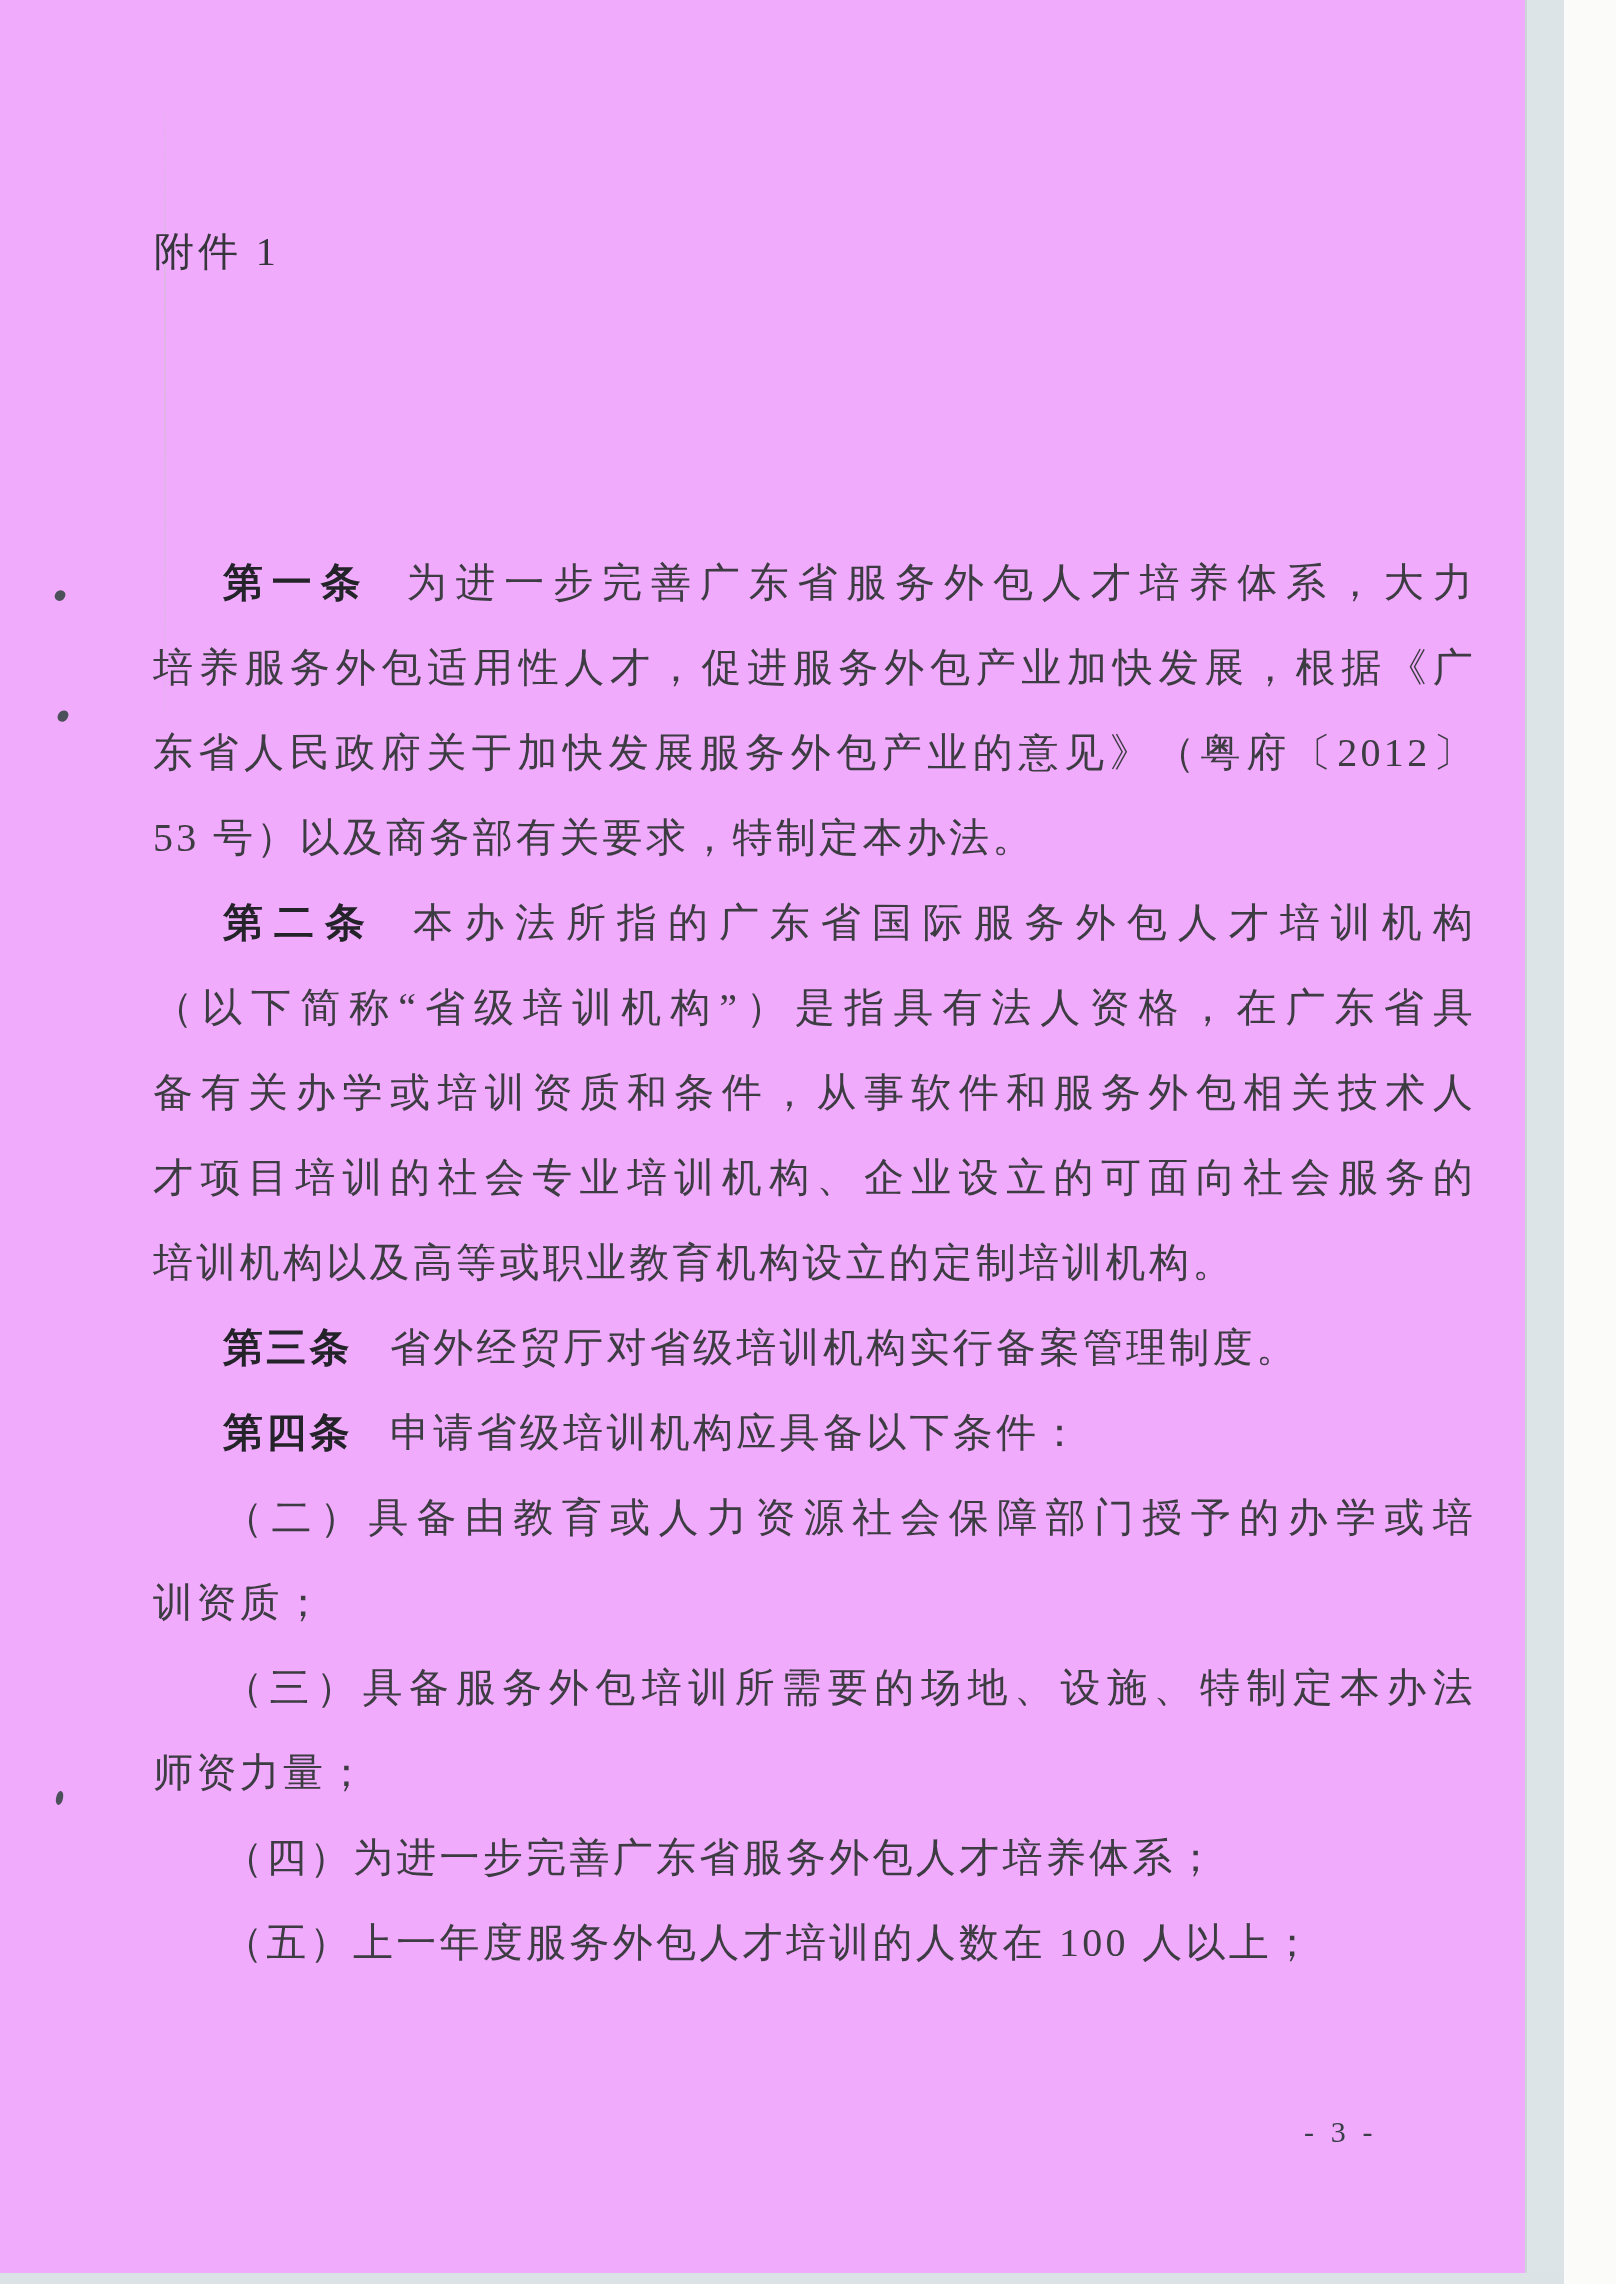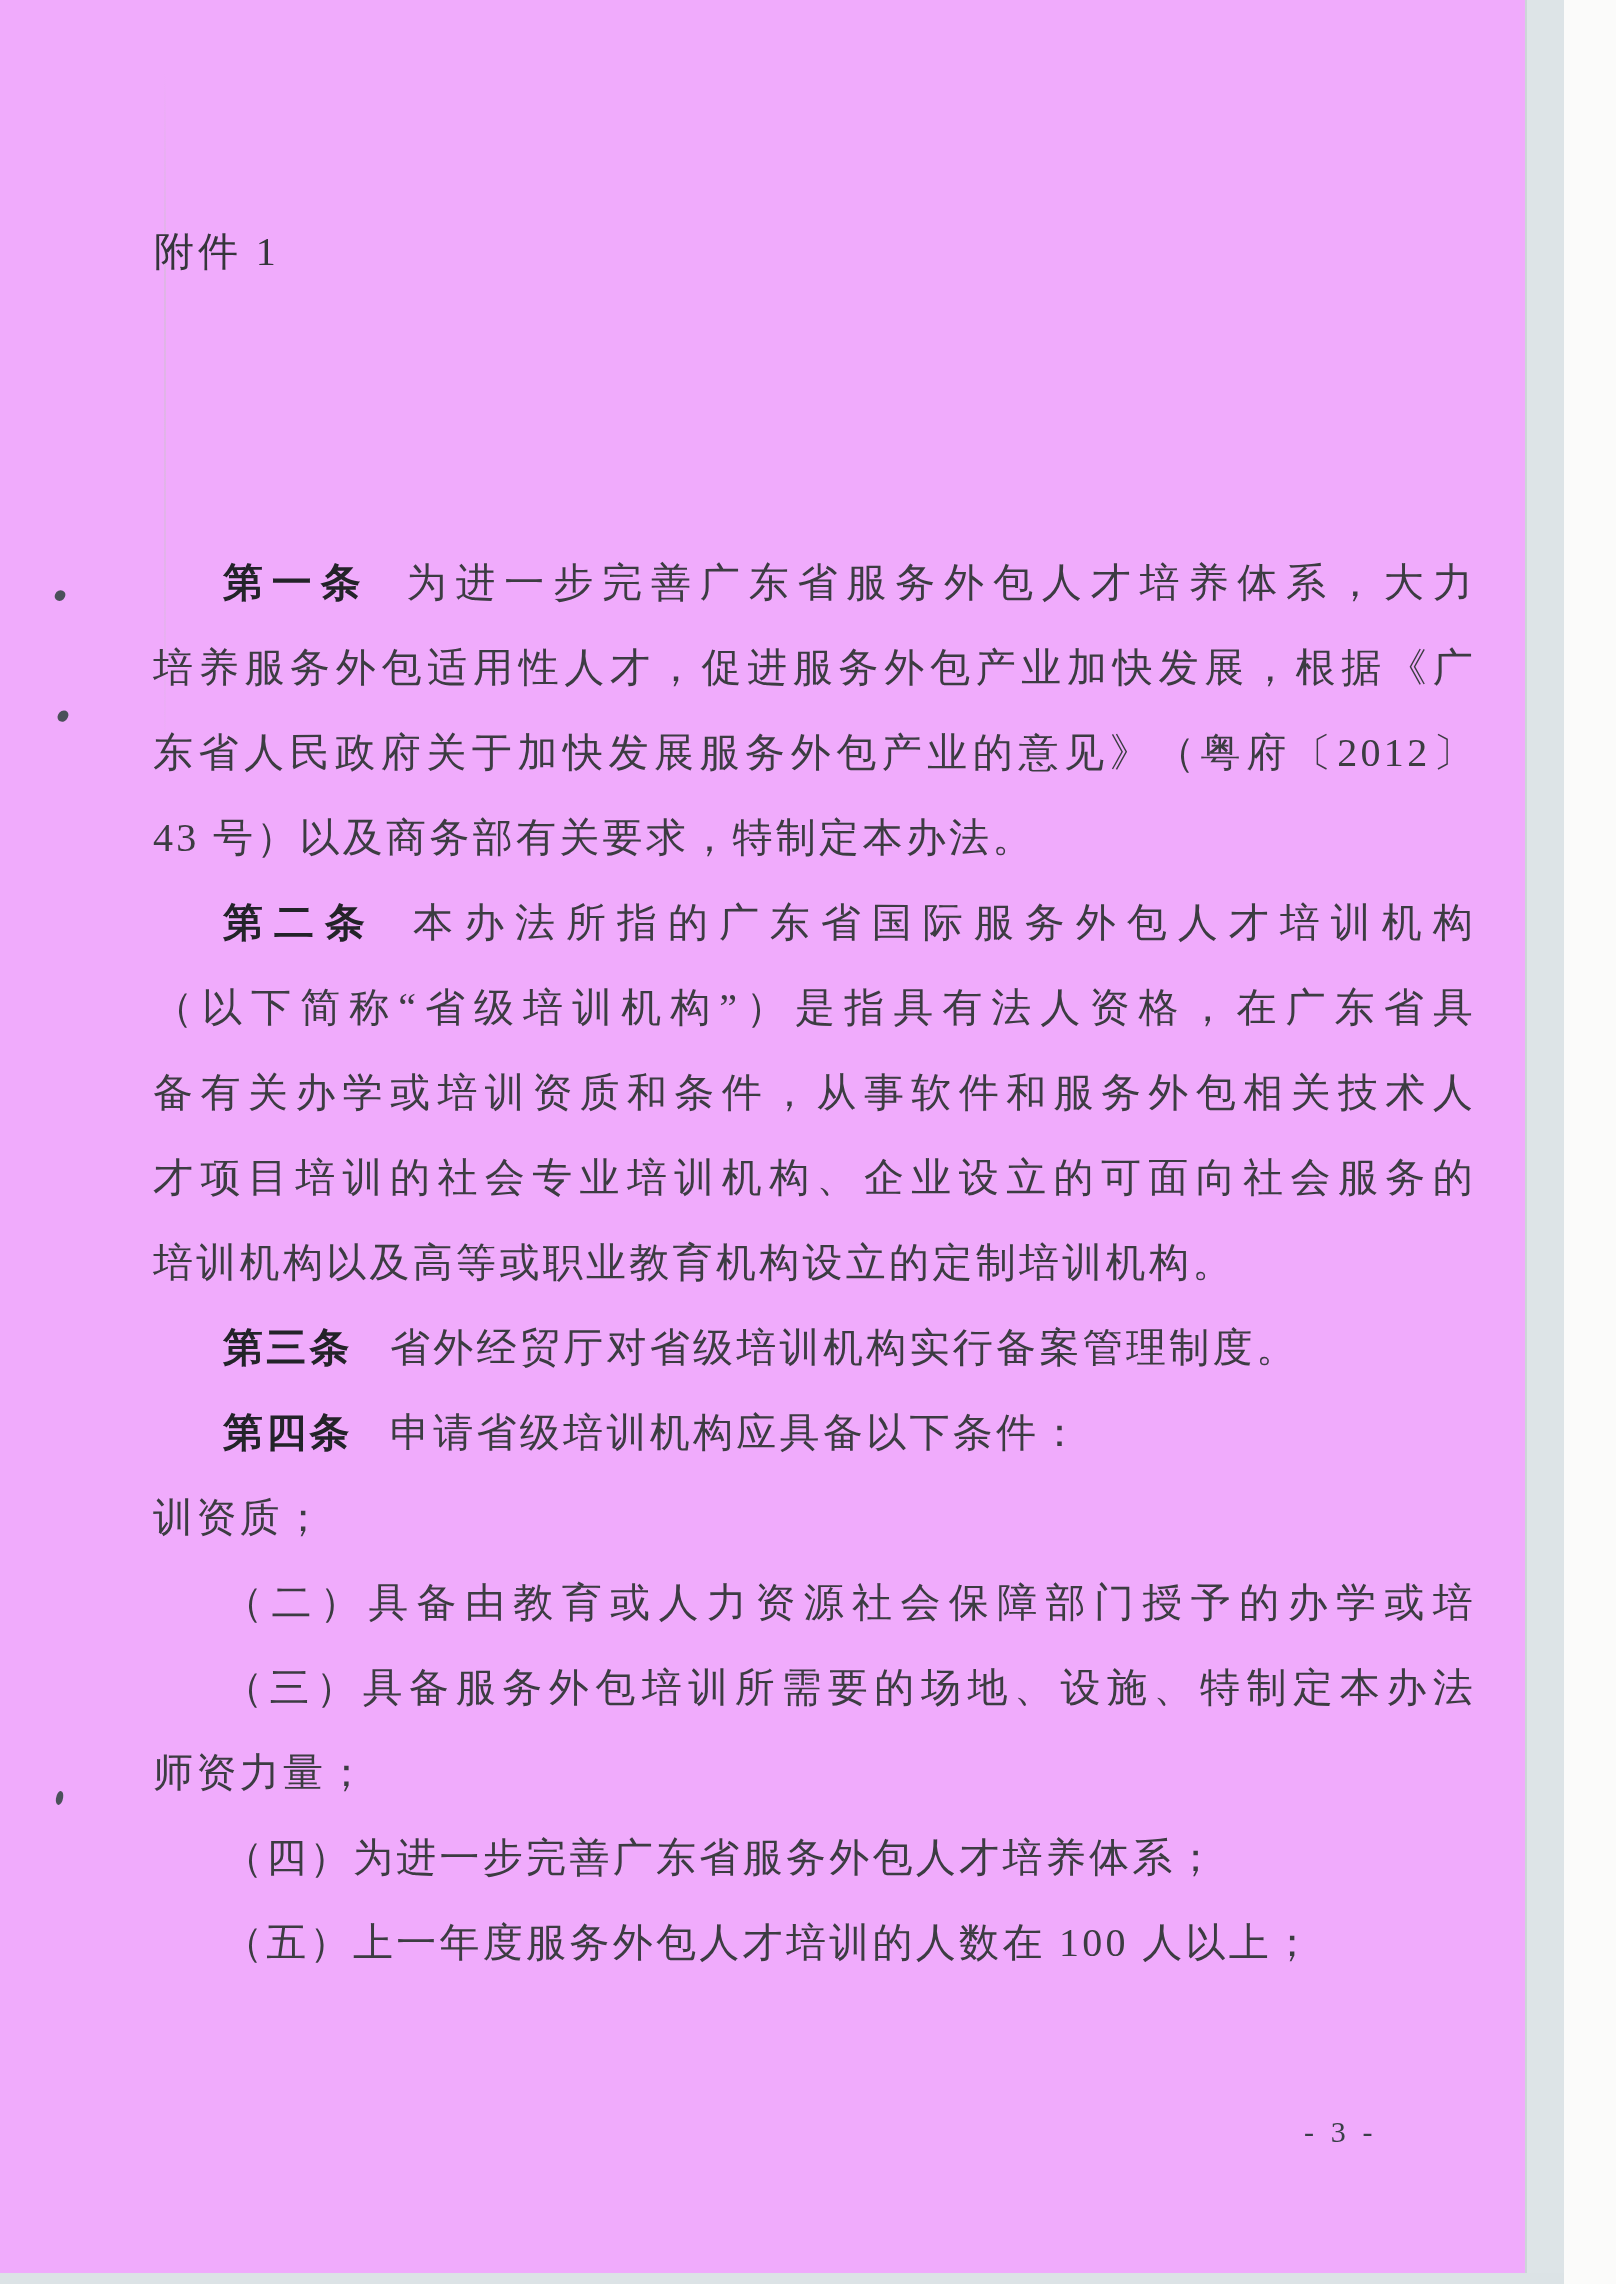--- a/index.html
+++ b/index.html
@@ -106,30 +106,30 @@
   <div class="speck s2"></div>
   <div class="speck s3"></div>
 
   <div class="attachment">附件 1</div>
 
 
   <div class="body-text" id="body-lines">
       <div class="line indent justify"><span class="article-label">第一条</span>为进一步完善广东省服务外包人才培养体系，大力</div>
       <div class="line justify">培养服务外包适用性人才，促进服务外包产业加快发展，根据《广</div>
       <div class="line justify">东省人民政府关于加快发展服务外包产业的意见》（粤府〔2012〕</div>
-      <div class="line">43 号）以及商务部有关要求，特制定本办法。</div>
+      <div class="line">53 号）以及商务部有关要求，特制定本办法。</div>
       <div class="line indent justify"><span class="article-label">第二条</span>本办法所指的广东省国际服务外包人才培训机构</div>
       <div class="line justify">（以下简称“省级培训机构”）是指具有法人资格，在广东省具</div>
       <div class="line justify">备有关办学或培训资质和条件，从事软件和服务外包相关技术人</div>
       <div class="line justify">才项目培训的社会专业培训机构、企业设立的可面向社会服务的</div>
       <div class="line">培训机构以及高等或职业教育机构设立的定制培训机构。</div>
       <div class="line indent"><span class="article-label">第三条</span>省外经贸厅对省级培训机构实行备案管理制度。</div>
       <div class="line indent"><span class="article-label">第四条</span>申请省级培训机构应具备以下条件：</div>
+      <div class="line indent justify">（二）具备由教育或人力资源社会保障部门授予的办学或培</div>
       <div class="line">训资质；</div>
-      <div class="line indent justify">（二）具备由教育或人力资源社会保障部门授予的办学或培</div>
       <div class="line indent justify">（三）具备服务外包培训所需要的场地、设施、特制定本办法</div>
       <div class="line">师资力量；</div>
       <div class="line indent">（四）为进一步完善广东省服务外包人才培养体系；</div>
       <div class="line indent">（五）上一年度服务外包人才培训的人数在 100 人以上；</div>
     </div>
 
   <div class="page-num">- 3 -</div>
 
   <div class="band-right"></div>
   <div class="band-bottom"></div>

